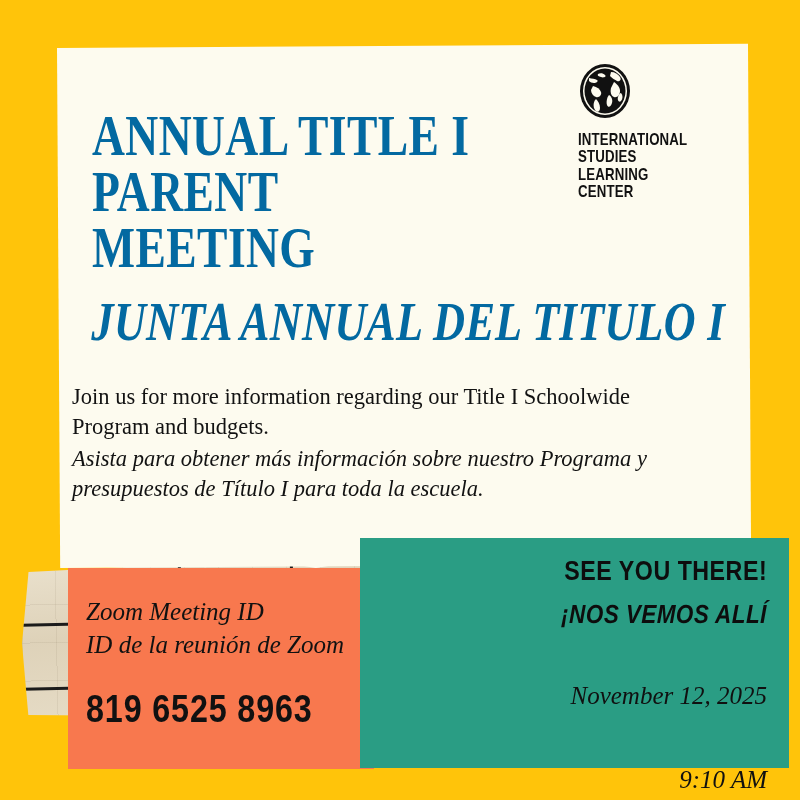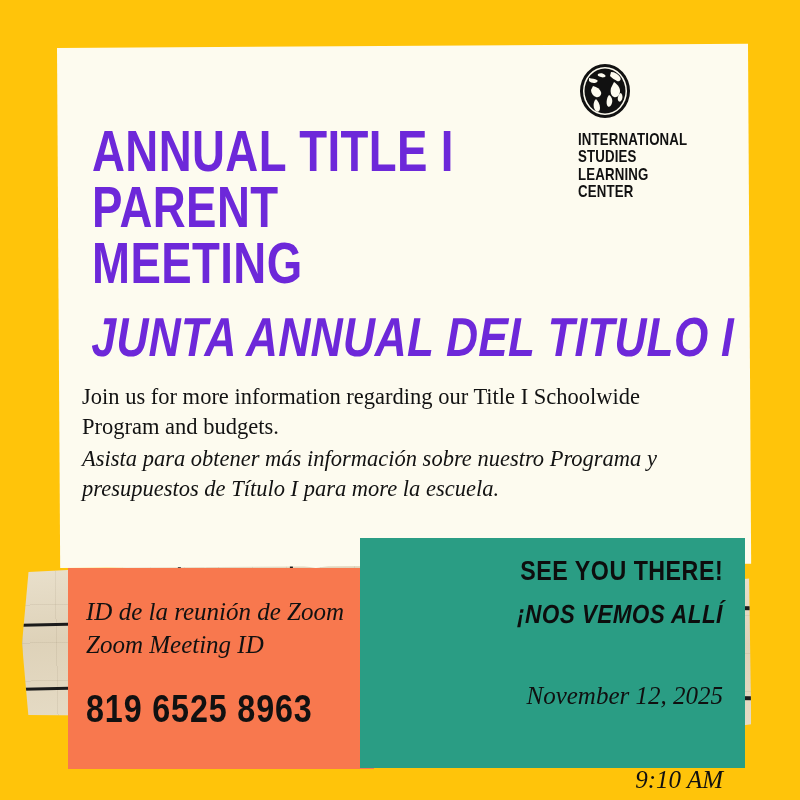--- a/index.html
+++ b/index.html
@@ -65,39 +65,39 @@
     font-family:"Liberation Sans Narrow","Liberation Sans",sans-serif;
     font-weight:700;color:#111;font-size:14.5px;line-height:1.02;
     letter-spacing:.2px;padding-top:2px;
     transform:scaleX(.78);transform-origin:left top;white-space:nowrap;
   }
   .logo-text div{font-size:17px;}
 
   
   .headline{
     position:absolute;left:92px;top:108px;width:560px;
-    font-family:Liberation Sans, sans-serif;
-    font-weight:700;color:#6d28d9;text-transform:uppercase;margin-top:16px;
+    font-family:Liberation Serif, serif;
+    font-weight:700;color:#0369a1;text-transform:uppercase;
   }
   .h-en{
     font-size:57px;line-height:.98;letter-spacing:.5px;
     transform:scaleX(.80);transform-origin:left top;
     white-space:pre-line;
   }
   .h-es{
     margin-top:18px;
     font-size:55px;line-height:1;letter-spacing:.5px;
     font-style:italic;
     transform:scaleX(.80) skewX(-1deg);transform-origin:left top;
     white-space:nowrap;
   }
 
   
   .body-copy{
-    position:absolute;left:82px;top:382px;width:600px;
+    position:absolute;left:72px;top:382px;width:600px;
     font-family:"Liberation Serif","DejaVu Serif",serif;
     color:#121212;font-size:22.5px;line-height:1.33;
   }
   .body-copy .en{display:block;}
   .body-copy .es{display:block;font-style:italic;margin-top:2px;}
 
   
   .box-orange{
     position:absolute;left:68px;top:568px;width:306px;height:201px;
     background:#F8784E;
@@ -111,20 +111,21 @@
     position:absolute;left:18px;top:120px;
     font-family:"Liberation Sans Narrow","Liberation Sans",sans-serif;
     font-weight:700;color:#111;font-size:38px;letter-spacing:1px;
     transform:scaleX(.85);transform-origin:left top;white-space:nowrap;
   }
 
   
   .box-green{
     position:absolute;left:360px;top:538px;width:385px;height:230px;
     background:#2A9D84;
+    padding-left:44px;
   }
   .green-inner{position:absolute;right:22px;top:18px;text-align:right;}
   .g-en{
     font-family:"Liberation Sans Narrow","Liberation Sans",sans-serif;
     font-weight:700;color:#0d0d0d;font-size:27px;letter-spacing:.6px;
     text-transform:uppercase;
     transform:scaleX(.86);transform-origin:right top;white-space:nowrap;
   }
   .g-es{
     margin-top:12px;
@@ -195,27 +196,27 @@
   </div>
 
   <div class="headline">
     <div class="h-en">ANNUAL TITLE I PARENT
 MEETING</div>
     <div class="h-es">JUNTA ANNUAL DEL TITULO I</div>
   </div>
 
   <div class="body-copy">
     <span class="en">Join us for more information regarding our Title I Schoolwide Program and budgets.</span>
-    <span class="es">Asista para obtener más información sobre nuestro Programa  y presupuestos de Título I para more la escuela.</span>
+    <span class="es">Asista para obtener más información sobre nuestro Programa  y presupuestos de Título I para toda la escuela.</span>
   </div>
 
   <div class="box-orange">
     <div class="zoom-label">
+      <div>Zoom Meeting ID</div>
       <div>ID de la reunión de Zoom</div>
-      <div>Zoom Meeting ID</div>
     </div>
     <div class="zoom-id">819 6525 8963</div>
   </div>
 
   <div class="box-green">
     <div class="green-inner">
       <div class="g-en">SEE YOU THERE!</div>
       <div class="g-es">¡NOS VEMOS ALLÍ</div>
       <div class="g-dates">
         <span>November 12, 2025</span>

